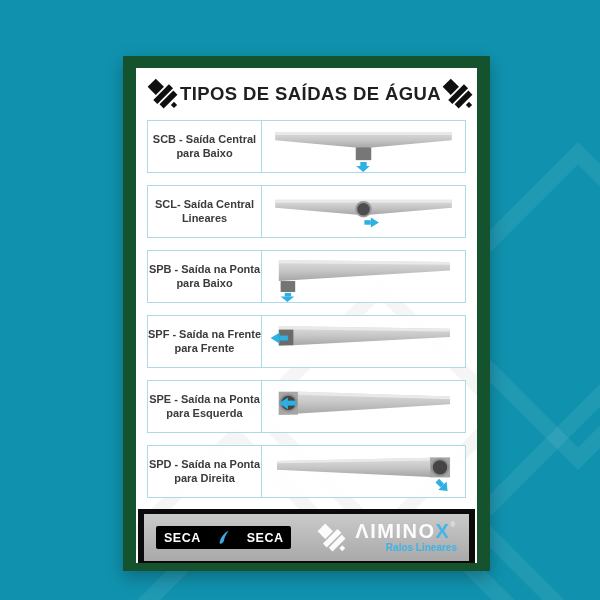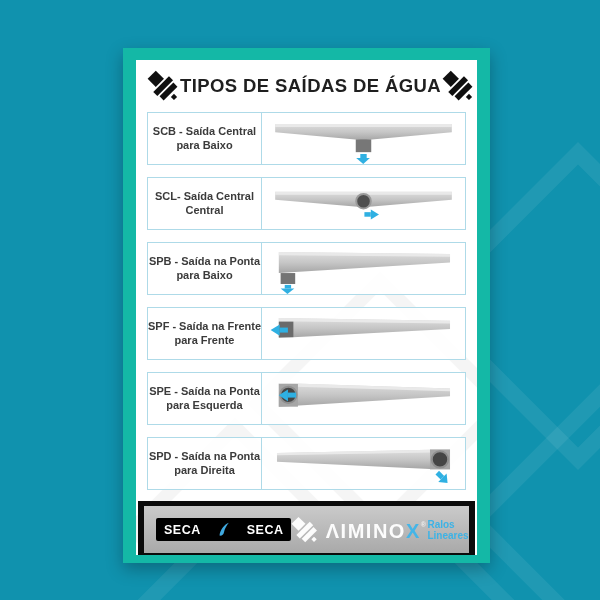--- a/index.html
+++ b/index.html
@@ -4,21 +4,21 @@
 <style>
   html,body{margin:0;padding:0;background:#1092AE;}
   #screen{position:relative;width:600px;height:600px;background:#1092AE;overflow:hidden;
           font-family:"Liberation Sans",sans-serif;}
   
   .wm{position:absolute;transform:rotate(45deg);border:16px solid rgba(255,255,255,.07);}
   .wm.w1{width:200px;height:200px;left:462px;top:190px;}
   .wm.w2{width:240px;height:240px;left:190px;top:468px;}
   .wm.w3{width:170px;height:170px;left:505px;top:420px;}
 
-  .card{position:absolute;left:123px;top:48px;width:367px;height:515px;background:#14b8a6;
+  .card{position:absolute;left:123px;top:56px;width:367px;height:515px;background:#14532d;
         box-shadow:0 6px 16px rgba(0,0,0,.28);}
   .card-inner{position:absolute;left:13px;top:12px;right:13px;bottom:8px;background:#FFFFFF;overflow:hidden;}
   
   .cwm{position:absolute;transform:rotate(45deg);border:14px solid rgba(0,0,0,.04);z-index:0;}
   .cwm.c1{width:160px;height:160px;left:150px;top:250px;}
   .cwm.c2{width:130px;height:130px;left:20px;top:390px;}
 
   .hdr{position:relative;z-index:1;height:52px;display:flex;align-items:center;
        justify-content:space-between;padding:0 10px;}
   .hdr-logo{width:34px;height:32px;flex:0 0 auto;}
@@ -35,21 +35,21 @@
 
   .footer{position:relative;z-index:1;margin:11px 2px 0;height:57px;background:#0B0B0B;
           padding:5px 6px;box-sizing:border-box;}
   .footer-panel{height:100%;background:linear-gradient(#CACACA,#A9A9A9);display:flex;
                 align-items:center;justify-content:space-between;padding:0 12px;box-sizing:border-box;}
   .secatudo{background:#000;color:#FFF;font-weight:800;font-size:12.5px;letter-spacing:.5px;
             padding:4px 8px;border-radius:2px;display:flex;align-items:center;gap:16px;}
   .secatudo .brush{width:12px;height:15px;margin:0 1px;}
   .aiminox{display:flex;align-items:center;gap:7px;}
   .aim-icon{width:32px;height:30px;}
-  .aim-text{display:flex;flex-direction:row;align-items:flex-end;}
+  .aim-text{display:flex;flex-direction:column;align-items:flex-end;}
   .aim-word{font-size:20px;font-weight:700;color:#FCFCFC;letter-spacing:1.5px;line-height:19px;
             display:flex;align-items:flex-start;}
   .aim-x{color:#45B5E7;}
   .aim-reg{font-size:7px;color:#EEE;line-height:8px;margin-top:-1px;}
   .aim-tag{font-size:10px;font-weight:700;color:#3DB3E6;line-height:11px;margin-top:1px;}
 </style>
 </head>
 <body>
 
 <div id="screen">
@@ -101,21 +101,21 @@
                 <polygon points="8,12 202,12 202,15.5 8,15.5" fill="#E9E9E9"></polygon>
                 <rect x="96.5" y="29" width="17" height="14" fill="#777"></rect>
                 <rect x="101.5" y="45" width="7" height="4.5" fill="#2FB0E2"></rect>
                 <polygon points="97,49.5 112,49.5 104.7,56" fill="#2FB0E2"></polygon>
               </svg>
             </div>
           </div>
           <div class="row">
             <div class="row-label">
               <div>SCL- Saída Central</div>
-              <div>Central</div>
+              <div>Lineares</div>
             </div>
             <div class="row-illus">
               <svg viewBox="0 0 210 56" preserveAspectRatio="xMidYMid meet">
                 <defs>
                   <linearGradient id="g1" x1="0" y1="0" x2="0" y2="1">
                     <stop offset="0" stop-color="#DEDEDE"></stop>
                     <stop offset="0.5" stop-color="#C6C6C6"></stop>
                     <stop offset="1" stop-color="#A5A5A5"></stop>
                   </linearGradient>
                 </defs>

